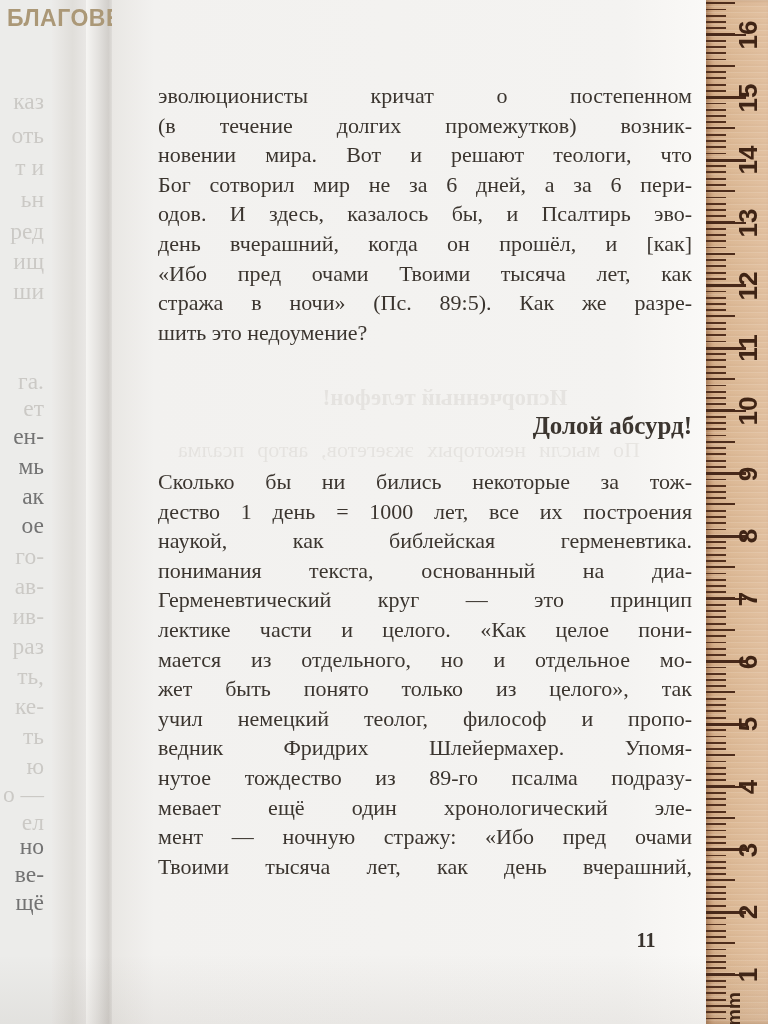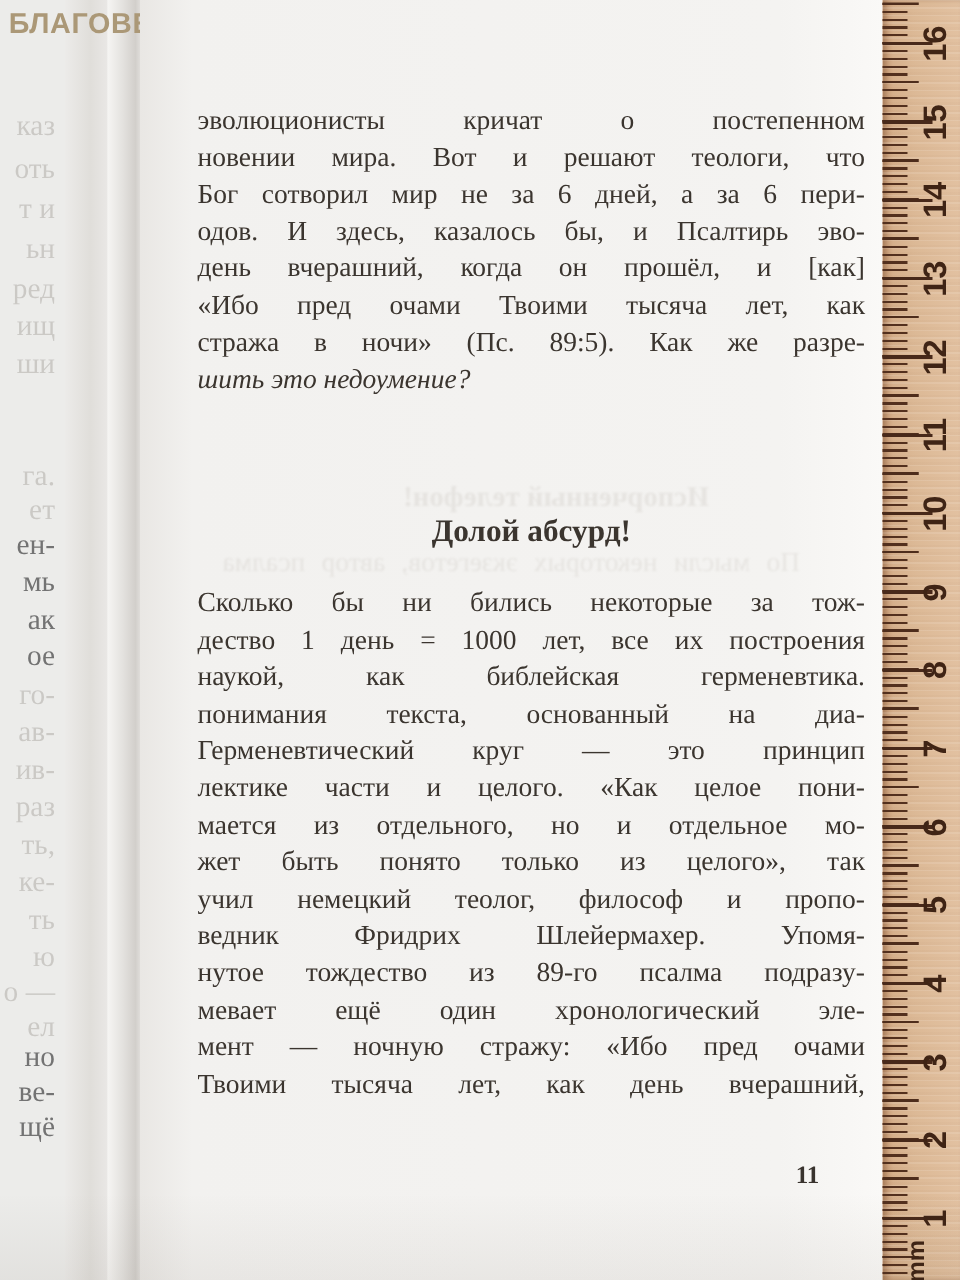--- a/index.html
+++ b/index.html
@@ -24,22 +24,22 @@
   
   .page{position:absolute;left:112px;top:0;width:594px;height:1024px;
         background:linear-gradient(to right,#e9e7e4 0px,#f2f1ef 42px,#f4f3f1 86%,#faf9f7 100%);}
   .bottom-shade{position:absolute;left:0;bottom:0;width:768px;height:70px;
         background:linear-gradient(to bottom,rgba(70,55,40,0),rgba(70,55,40,0.06));}
 
   .textcol{position:absolute;left:158px;width:534px;color:#3b352f;
            font-size:22px;line-height:29.6px;}
   #para1{top:81px;} #para2{top:467px;}
   .jline{text-align:justify;text-align-last:justify;height:29.6px;white-space:nowrap;}
-  .jline.last{text-align-last:left;font-style:italic;}
-  .heading{position:absolute;left:158px;top:412px;width:534px;text-align:center;
+  .jline.last{text-align-last:left;}
+  .heading{position:absolute;left:158px;top:412px;width:534px;text-align:right;
            font-weight:700;font-size:25px;color:#3b352f;}
   .pagenum{position:absolute;left:616px;top:929px;width:60px;text-align:center;
            font-size:20px;font-weight:700;color:#39332e;}
 
   
   .ghost{position:absolute;transform:scaleX(-1);opacity:.11;filter:blur(.7px);
          color:#7d7264;white-space:nowrap;overflow:hidden;}
   .ghost1{left:295px;top:385px;width:300px;font-weight:700;font-size:23px;text-align:center;}
   .ghost2{left:178px;top:437px;width:462px;font-size:22px;text-align:justify;text-align-last:justify;}
 
@@ -104,20 +104,21 @@
 
   <div class="watermark">БЛАГОВЕСТ</div>
 
   <div class="page"></div>
 
   <div class="ghost ghost1">Испорченный телефон!</div>
   <div class="ghost ghost2">По мысли некоторых экзегетов, автор псалма</div>
 
   <div id="para1" class="textcol">
     <div class="jline">эволюционисты кричат о постепенном</div>
+    <div class="jline">(в течение долгих промежутков) возник-</div>
     <div class="jline">новении мира. Вот и решают теологи, что</div>
     <div class="jline">Бог сотворил мир не за 6 дней, а за 6 пери-</div>
     <div class="jline">одов. И здесь, казалось бы, и Псалтирь эво-</div>
     <div class="jline">день вчерашний, когда он прошёл, и [как]</div>
     <div class="jline">«Ибо пред очами Твоими тысяча лет, как</div>
     <div class="jline">стража в ночи» (Пс. 89:5). Как же разре-</div>
     <div class="jline last">шить это недоумение?</div>
   </div>
 
   <div class="heading">Долой абсурд!</div>

